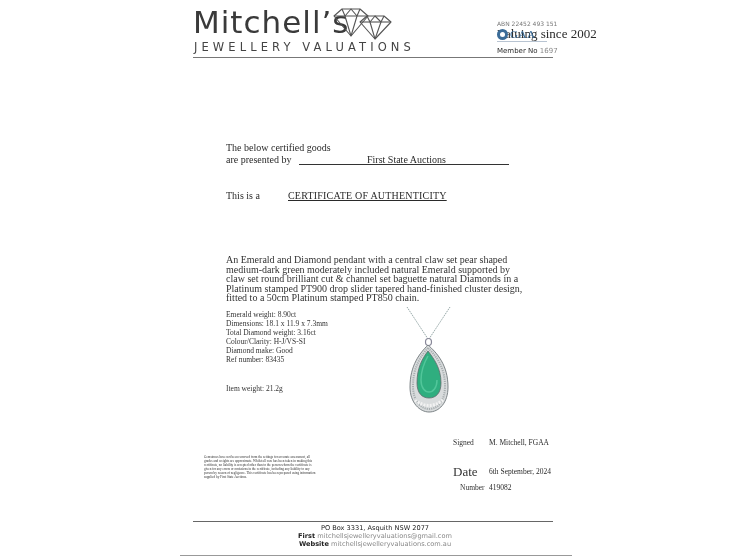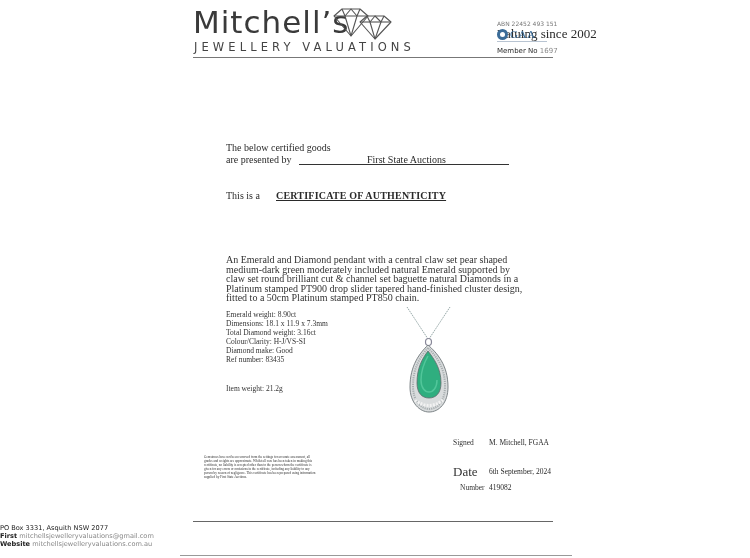--- a/index.html
+++ b/index.html
@@ -17,40 +17,40 @@
   .gaa-sub { left:497px; top:41px; width:50px; height:1px; background:#b8c4d2; }
   .member { left:497px; top:47px; font-size:7px; font-family:"DejaVu Sans", sans-serif; color:#2a2a2a; }
   .member .num { color:#888; }
 
   .t { font-size:10px; line-height:12px; white-space:nowrap; color:#2a2a2a; }
   .below1 { left:226px; top:142px; }
   .below2 { left:226px; top:154px; }
   .presented-line { left:299px; top:164px; width:210px; height:0; border-bottom:1px solid #333; }
   .presenter { left:367px; top:154px; }
   .thisisa { left:226px; top:190px;font-family:Liberation Serif, serif; }
-  .cert { left:276px; top:190px; font-weight:bold; text-decoration:underline; letter-spacing:0.2px; }
+  .cert { left:288px; top:190px; font-weight:normal; text-decoration:underline; letter-spacing:0.2px; }
 
   .desc { left:226px; top:255px; width:300px; font-size:10px; line-height:9.5px; color:#333; white-space:normal; }
   .spec { left:226px; font-size:7.5px; line-height:9px; color:#333; white-space:nowrap; }
 
   .pendant { left:398px; top:303px; width:70px; height:120px; }
 
   .signed-lbl { left:453px; top:437px; font-size:7.5px; }
   .signed-val { left:489px; top:437px; font-size:7.5px; }
   .date-lbl { left:453px; top:466px; font-size:13px; }
   .date-val { left:489px; top:466px; font-size:7.5px; }
   .num-lbl { left:453px; top:482px; font-size:7.5px;padding-left:7px; }
   .num-val { left:489px; top:482px; font-size:7.5px; }
   .lbl { color:#333; }
 
   .disclaimer { left:204px; top:455px; width:112px; font-size:3.3px; line-height:4.1px; color:#333; }
 
   .footer-top-line { left:193px; top:521px; width:360px; height:1px; background:#666; }
   .footer-bottom-line { left:180px; top:555px; width:392px; height:1px; background:#999; }
-  .f { left:0; width:750px; font-family:"DejaVu Sans", sans-serif; font-size:6.6px; line-height:8.5px; color:#2a2a2a; }
+  .f { left:0; width:750px; text-align:center; font-family:"DejaVu Sans", sans-serif; font-size:6.6px; line-height:8.5px; color:#2a2a2a; }
   .f1 { top:524px; }
   .f2 { top:532px; }
   .f3 { top:540px; }
   .f .k { color:#222; font-weight:bold; }
   .f .v { color:#888; }
 </style>
 </head>
 <body>
 
 <div class="abs logo-title">Mitchell’s</div>

